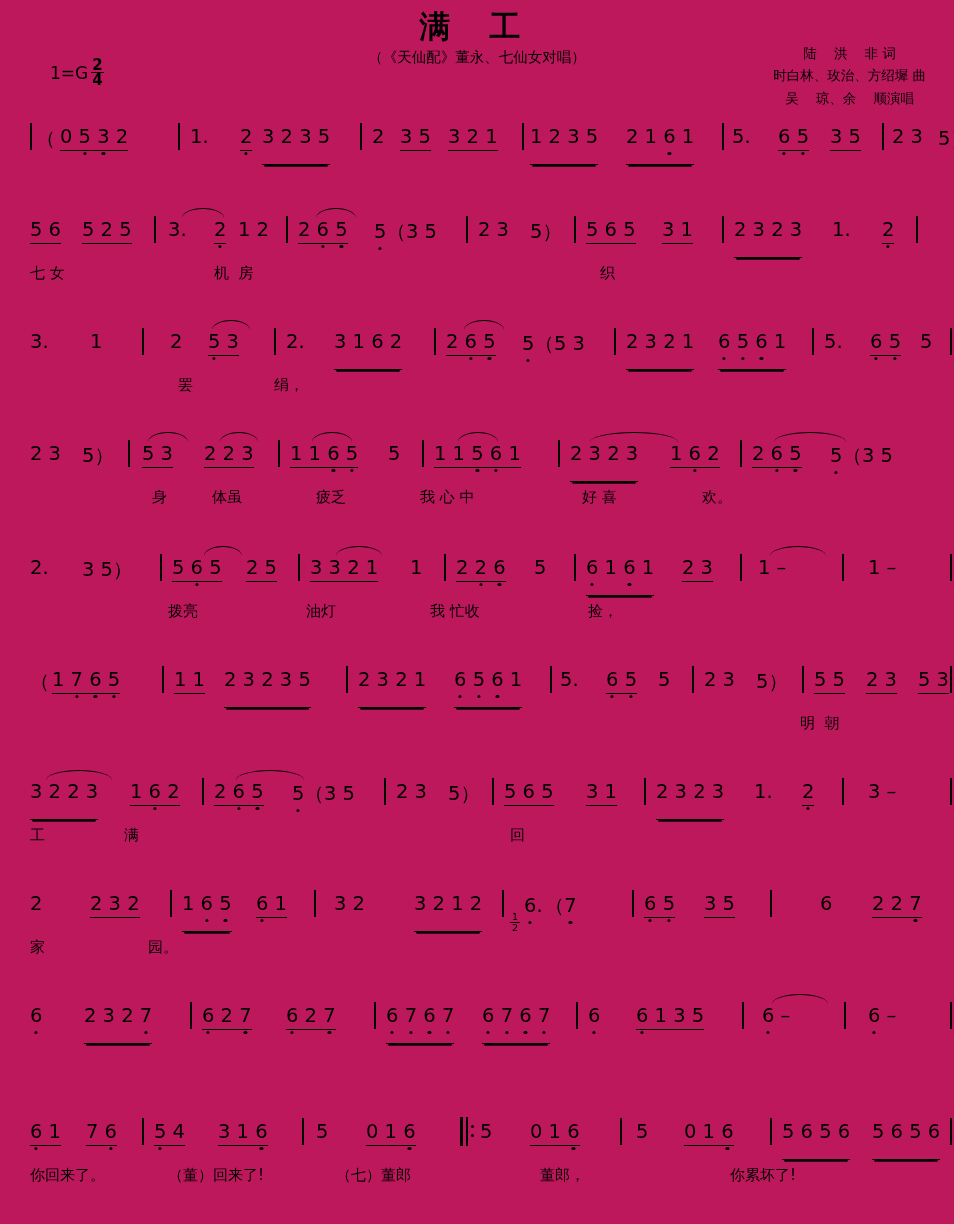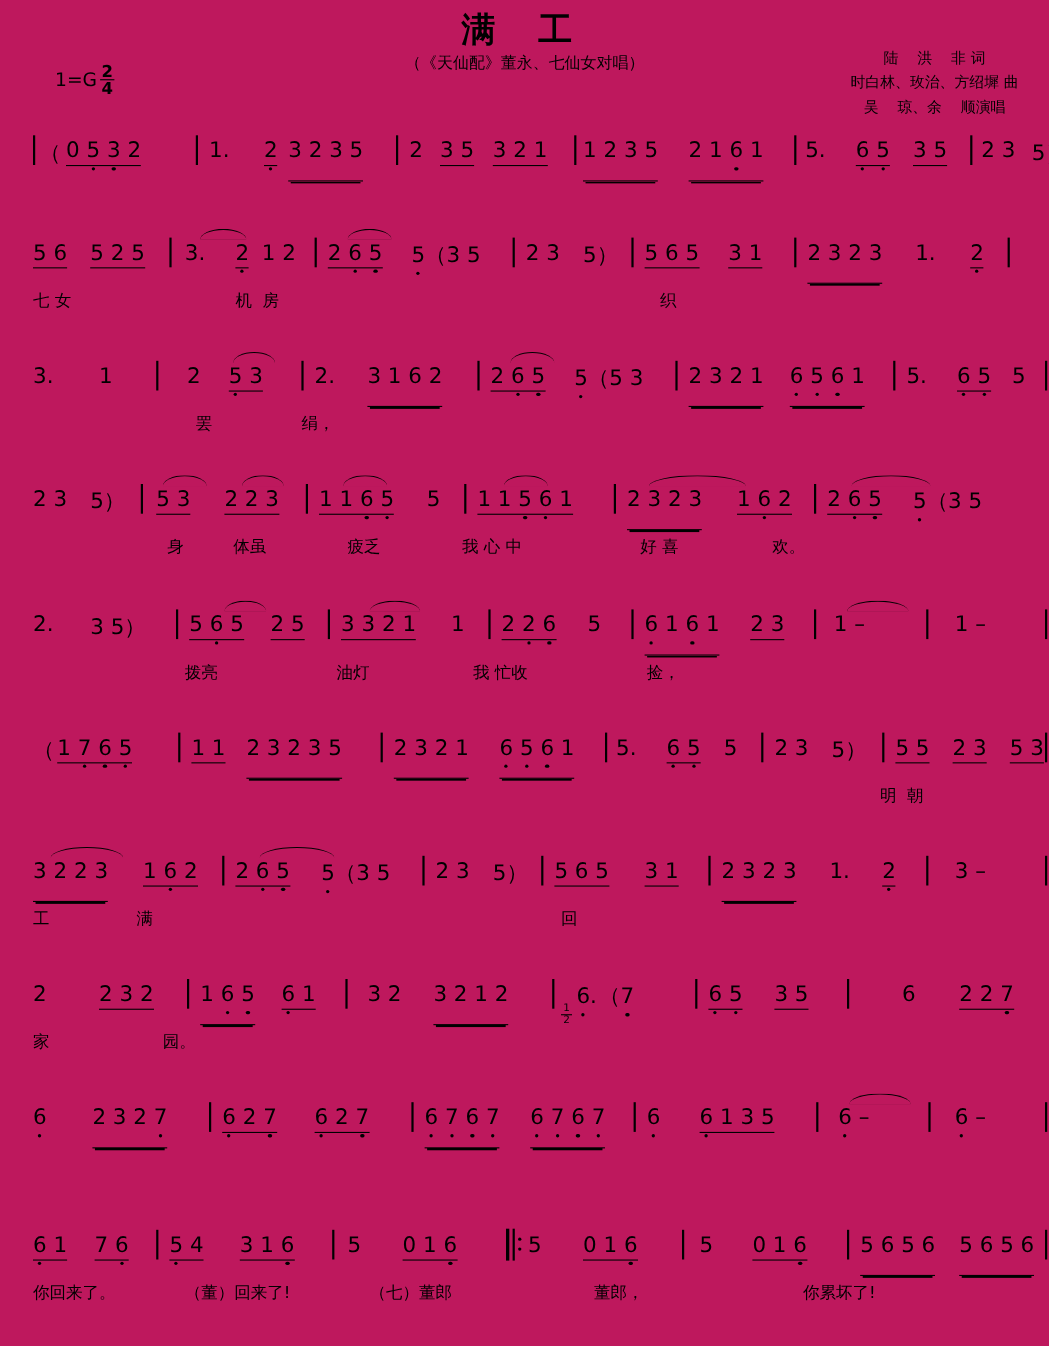--- a/index.html
+++ b/index.html
@@ -402,21 +402,21 @@
 
   <div class="system" style="top:892px;">
     <div class="notes">
       <span class="tok" style="left:0px;">2</span>
       <span class="tok b1" style="left:60px;">2 3 2</span>
       <span class="bar" style="left:140px;"></span>
       <span class="tok b2" style="left:152px;">1 <span class="dot-lo">6</span> <span class="dot-lo">5</span></span>
       <span class="tok b1" style="left:226px;"><span class="dot-lo">6</span> 1</span>
       <span class="bar" style="left:284px;"></span>
       <span class="tok" style="left:304px;">3 2</span>
-      <span class="tok b2" style="left:364px;">3 2 1 2</span>
+      <span class="tok b2" style="left:384px;">3 2 1 2</span>
       <span class="bar" style="left:472px;"></span>
       <span class="tuplet-half" style="left:480px; top:1px; width:10px;">
         <span class="n">1</span><span>2</span>
       </span>
       <span class="tok" style="left:494px;"><span class="dot-lo">6</span><span style="letter-spacing:2px;">.</span>（<span class="dot-lo">7</span></span>
       <span class="bar" style="left:602px;"></span>
       <span class="tok b1" style="left:614px;"><span class="dot-lo">6</span> <span class="dot-lo">5</span></span>
       <span class="tok b1" style="left:674px;">3 5</span>
       <span class="bar" style="left:740px;"></span>
       <span class="tok" style="left:790px;">6</span>

